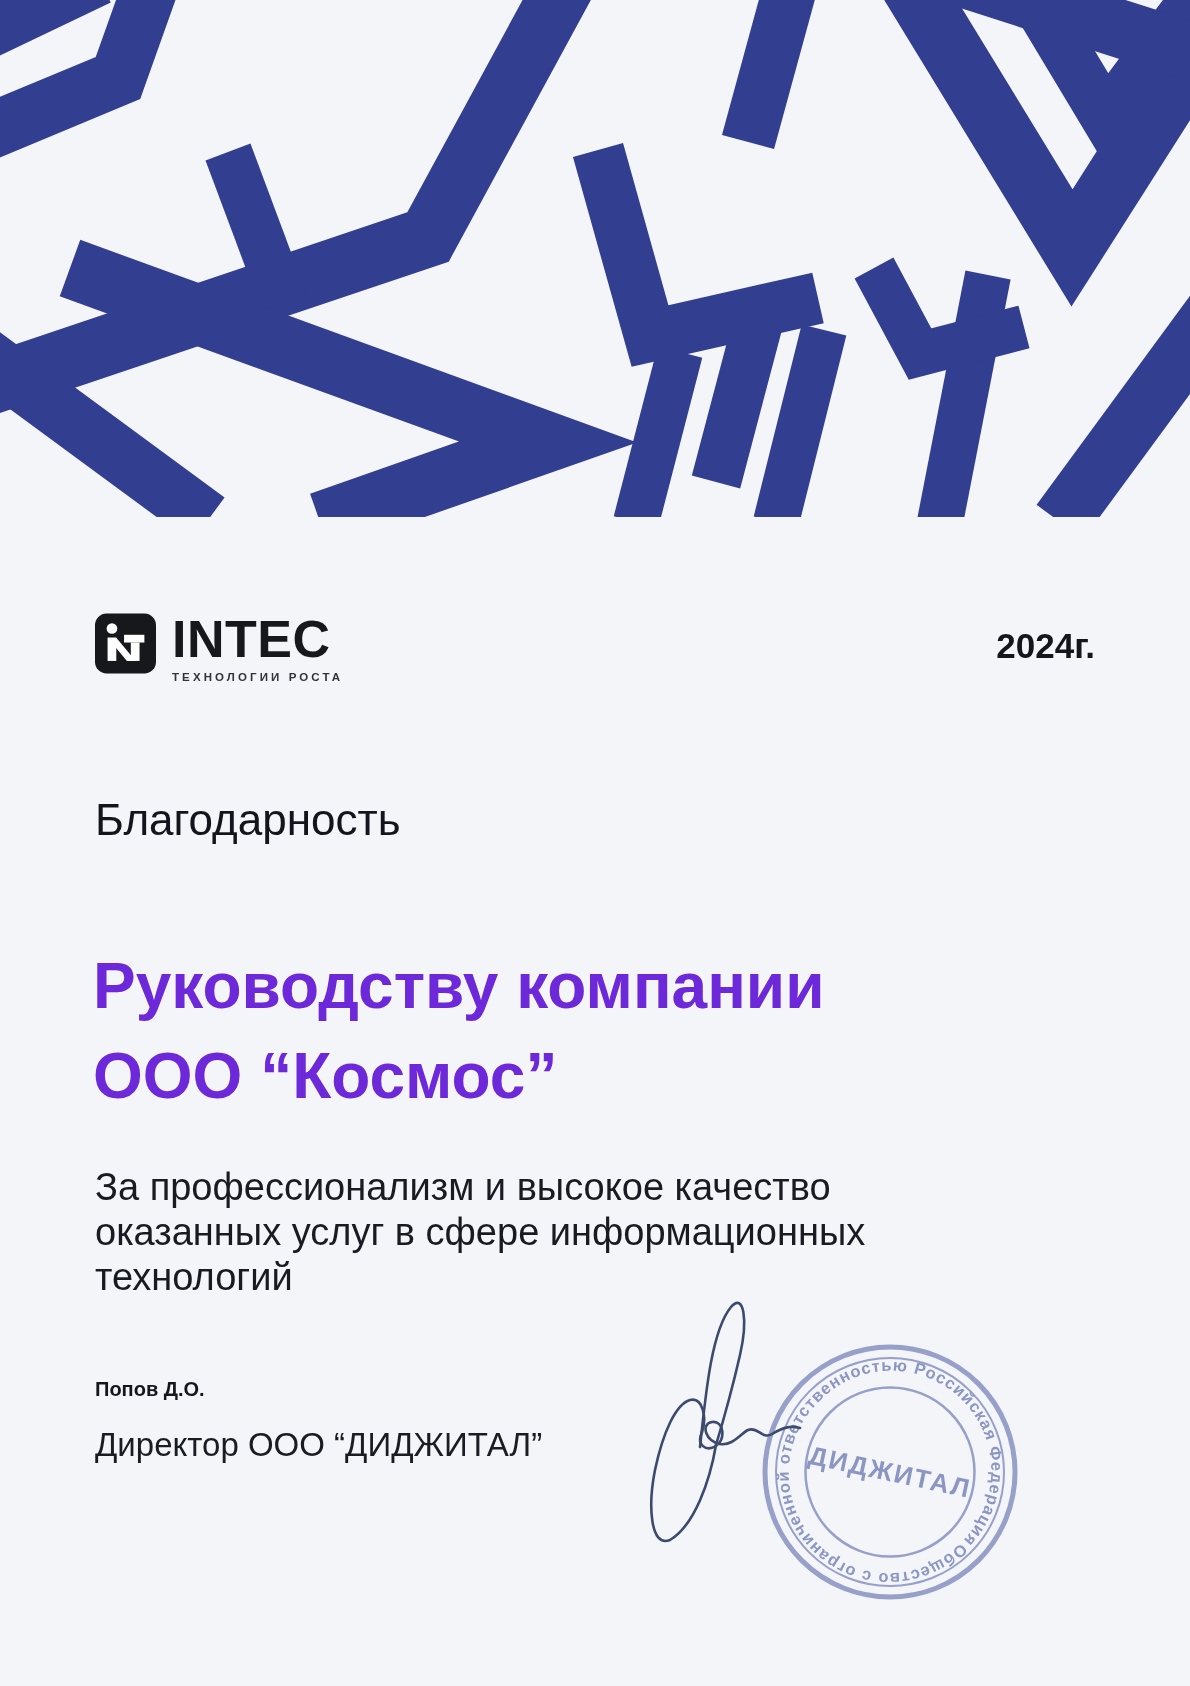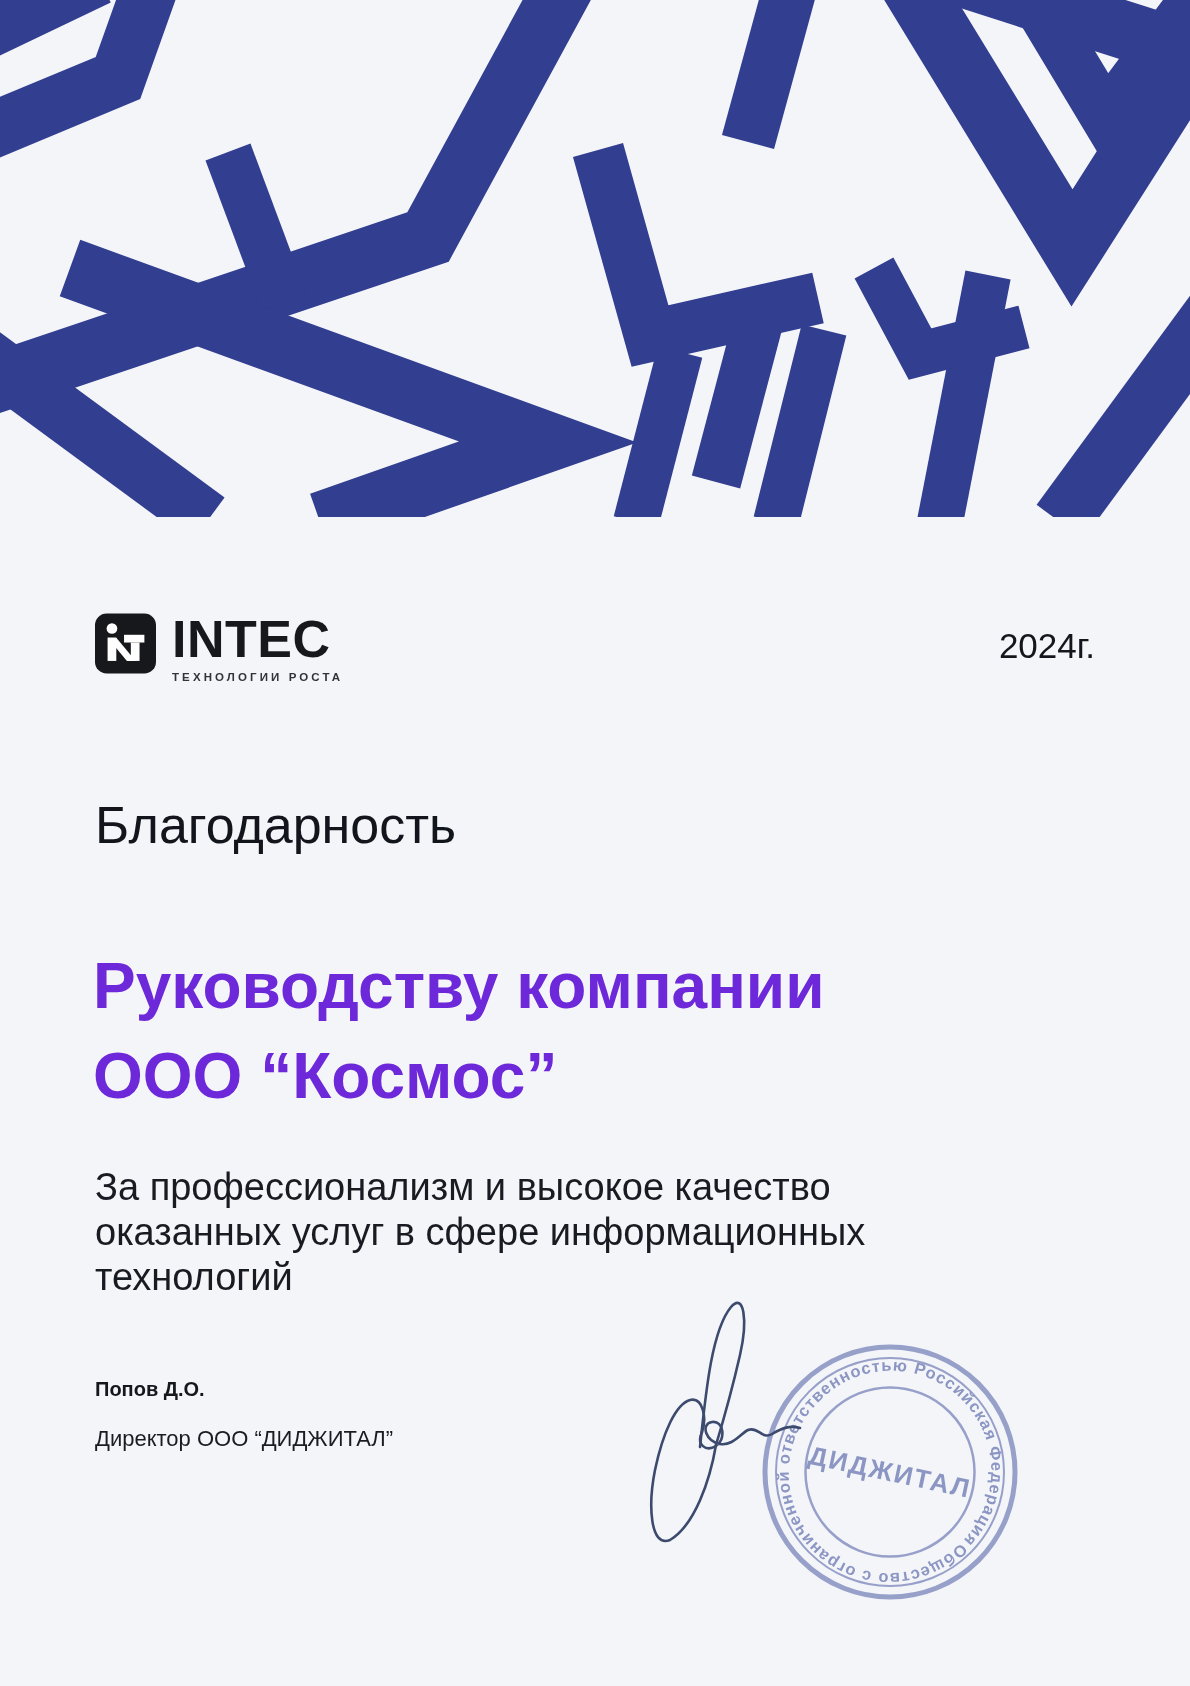--- a/index.html
+++ b/index.html
@@ -22,27 +22,27 @@
 
   .brand-row{
     position:absolute;left:95px;top:613px;width:1000px;
     display:flex;justify-content:space-between;align-items:flex-start;
   }
   .logo{display:flex;gap:16px;}
   .logo-mark{width:61px;height:61px;display:block;}
   .logo-text{display:flex;flex-direction:column;}
   .logo-name{font-size:52px;line-height:0.82;font-weight:800;letter-spacing:0.5px;color:#17181c;margin-top:5px;}
   .logo-tagline{margin-top:10px;font-size:11.5px;letter-spacing:3.1px;font-weight:700;color:#30333a;}
-  .year{font-size:35px;font-weight:400;color:#14161d;margin-top:13px;}
+  .year{font-size:35px;font-weight:700;color:#14161d;margin-top:13px;}
 
-  .cert-label{position:absolute;left:95px;top:795px;font-size:52px;font-weight:500;color:#12151c;}
+  .cert-label{position:absolute;left:95px;top:795px;font-size:44px;font-weight:500;color:#12151c;}
   .cert-title{position:absolute;left:93px;top:941px;font-size:64px;font-weight:700;line-height:90px;color:#6d28d9;}
   .cert-body{position:absolute;left:95px;top:1165px;width:790px;font-size:38px;line-height:45px;font-weight:400;color:#181b22;}
   .signer-name{position:absolute;left:95px;top:1378px;font-size:20px;font-weight:700;color:#14171e;}
-  .signer-role{position:absolute;left:95px;top:1426px;font-size:22px;font-weight:400;color:#191c23;}
+  .signer-role{position:absolute;left:95px;top:1426px;font-size:33px;font-weight:400;color:#191c23;}
 
   .stamp-svg{position:absolute;left:752px;top:1334px;width:276px;height:276px;}
   .stamp-ring{fill:none;stroke:var(--stamp-color);opacity:0.85;}
   .stamp-text{fill:var(--stamp-color);opacity:0.95;font-family:"Liberation Sans","DejaVu Sans",sans-serif;}
   .signature-svg{position:absolute;left:590px;top:1270px;width:280px;height:320px;}
   .sig{fill:none;stroke:var(--ink);stroke-width:2.6;stroke-linecap:round;stroke-linejoin:round;}
 </style>
 </head>
 <body>
 

